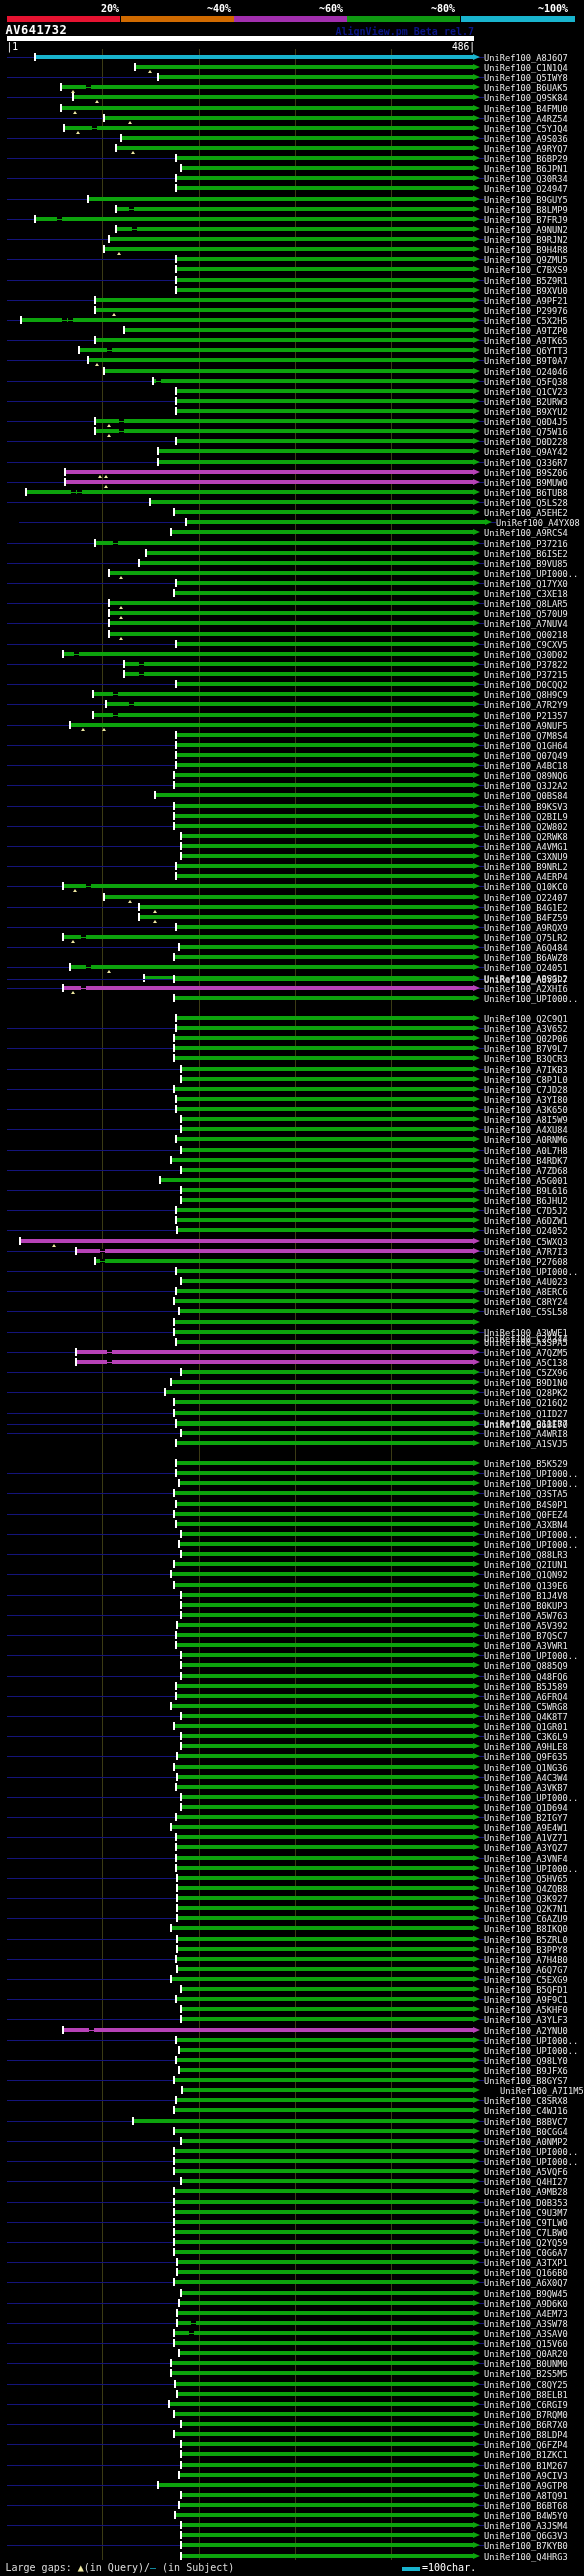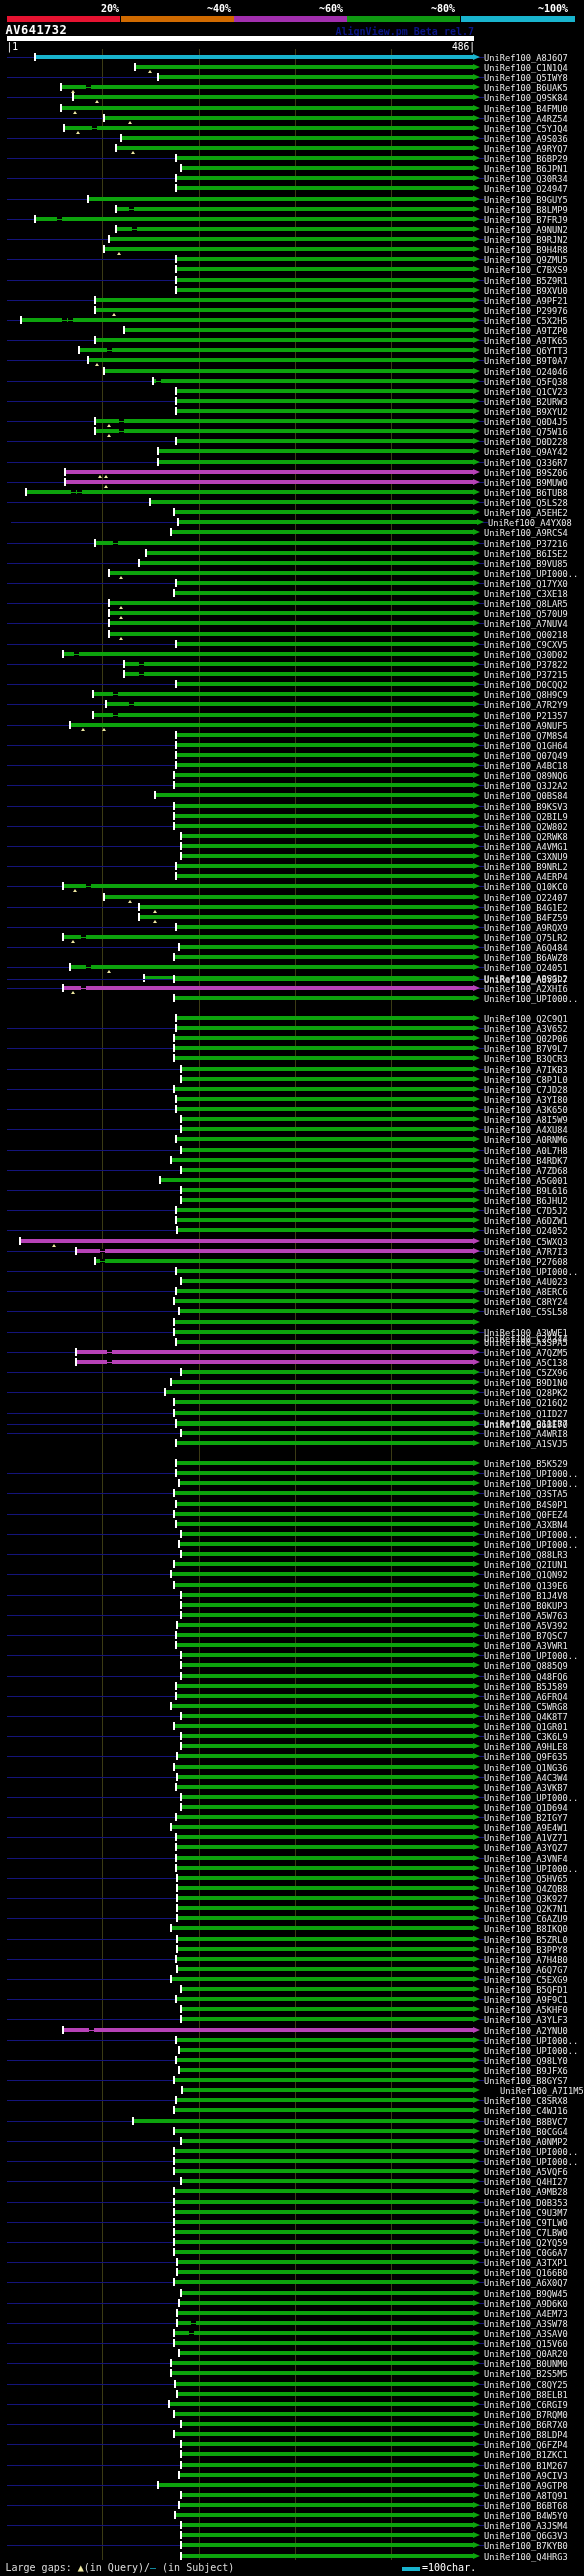--- a/index.html
+++ b/index.html
@@ -401,21 +401,21 @@
       <div class="abs tick" style="left: 149px; top: 0px;"></div>
       <div class="abs arrow" style="left: 473px; top: 0.5px; border-left: 7.3px solid rgb(13, 163, 13);"></div>
       <div class="abs hit-label" style="left: 484px; top: 0.9px;">UniRef100_Q5LS28</div>
     </div>
     <div class="abs" style="left: 0px; top: 508px; width: 585px; height: 10px;">
       <div class="abs bar" style="left: 174px; top: 1.8px; width: 300px; background: rgb(13, 163, 13);"></div>
       <div class="abs tick" style="left: 173px; top: 0px;"></div>
       <div class="abs arrow" style="left: 473px; top: 0.5px; border-left: 7.3px solid rgb(13, 163, 13);"></div>
       <div class="abs hit-label" style="left: 484px; top: 0.9px;">UniRef100_A5EHE2</div>
     </div>
-    <div class="abs" style="left: 4px; top: 518px; width: 556px; height: 10px;">
+    <div class="abs" style="left: 12px; top: 518px; width: 556px; height: 10px;">
       <div class="abs guide" style="left: 7.3px; top: 3.7px; width: 477px;"></div>
       <div class="abs bar" style="left: 174px; top: 1.8px; width: 300px; background: rgb(13, 163, 13);"></div>
       <div class="abs tick" style="left: 173px; top: 0px;"></div>
       <div class="abs arrow" style="left: 473px; top: 0.5px; border-left: 7.3px solid rgb(13, 163, 13);"></div>
       <div class="abs hit-label" style="left: 484px; top: 0.9px;">UniRef100_A4YX08</div>
     </div>
     <div class="abs" style="left: 0px; top: 528px; width: 585px; height: 10px;">
       <div class="abs bar" style="left: 171px; top: 1.8px; width: 303px; background: rgb(13, 163, 13);"></div>
       <div class="abs tick" style="left: 170px; top: 0px;"></div>
       <div class="abs arrow" style="left: 473px; top: 0.5px; border-left: 7.3px solid rgb(13, 163, 13);"></div>

